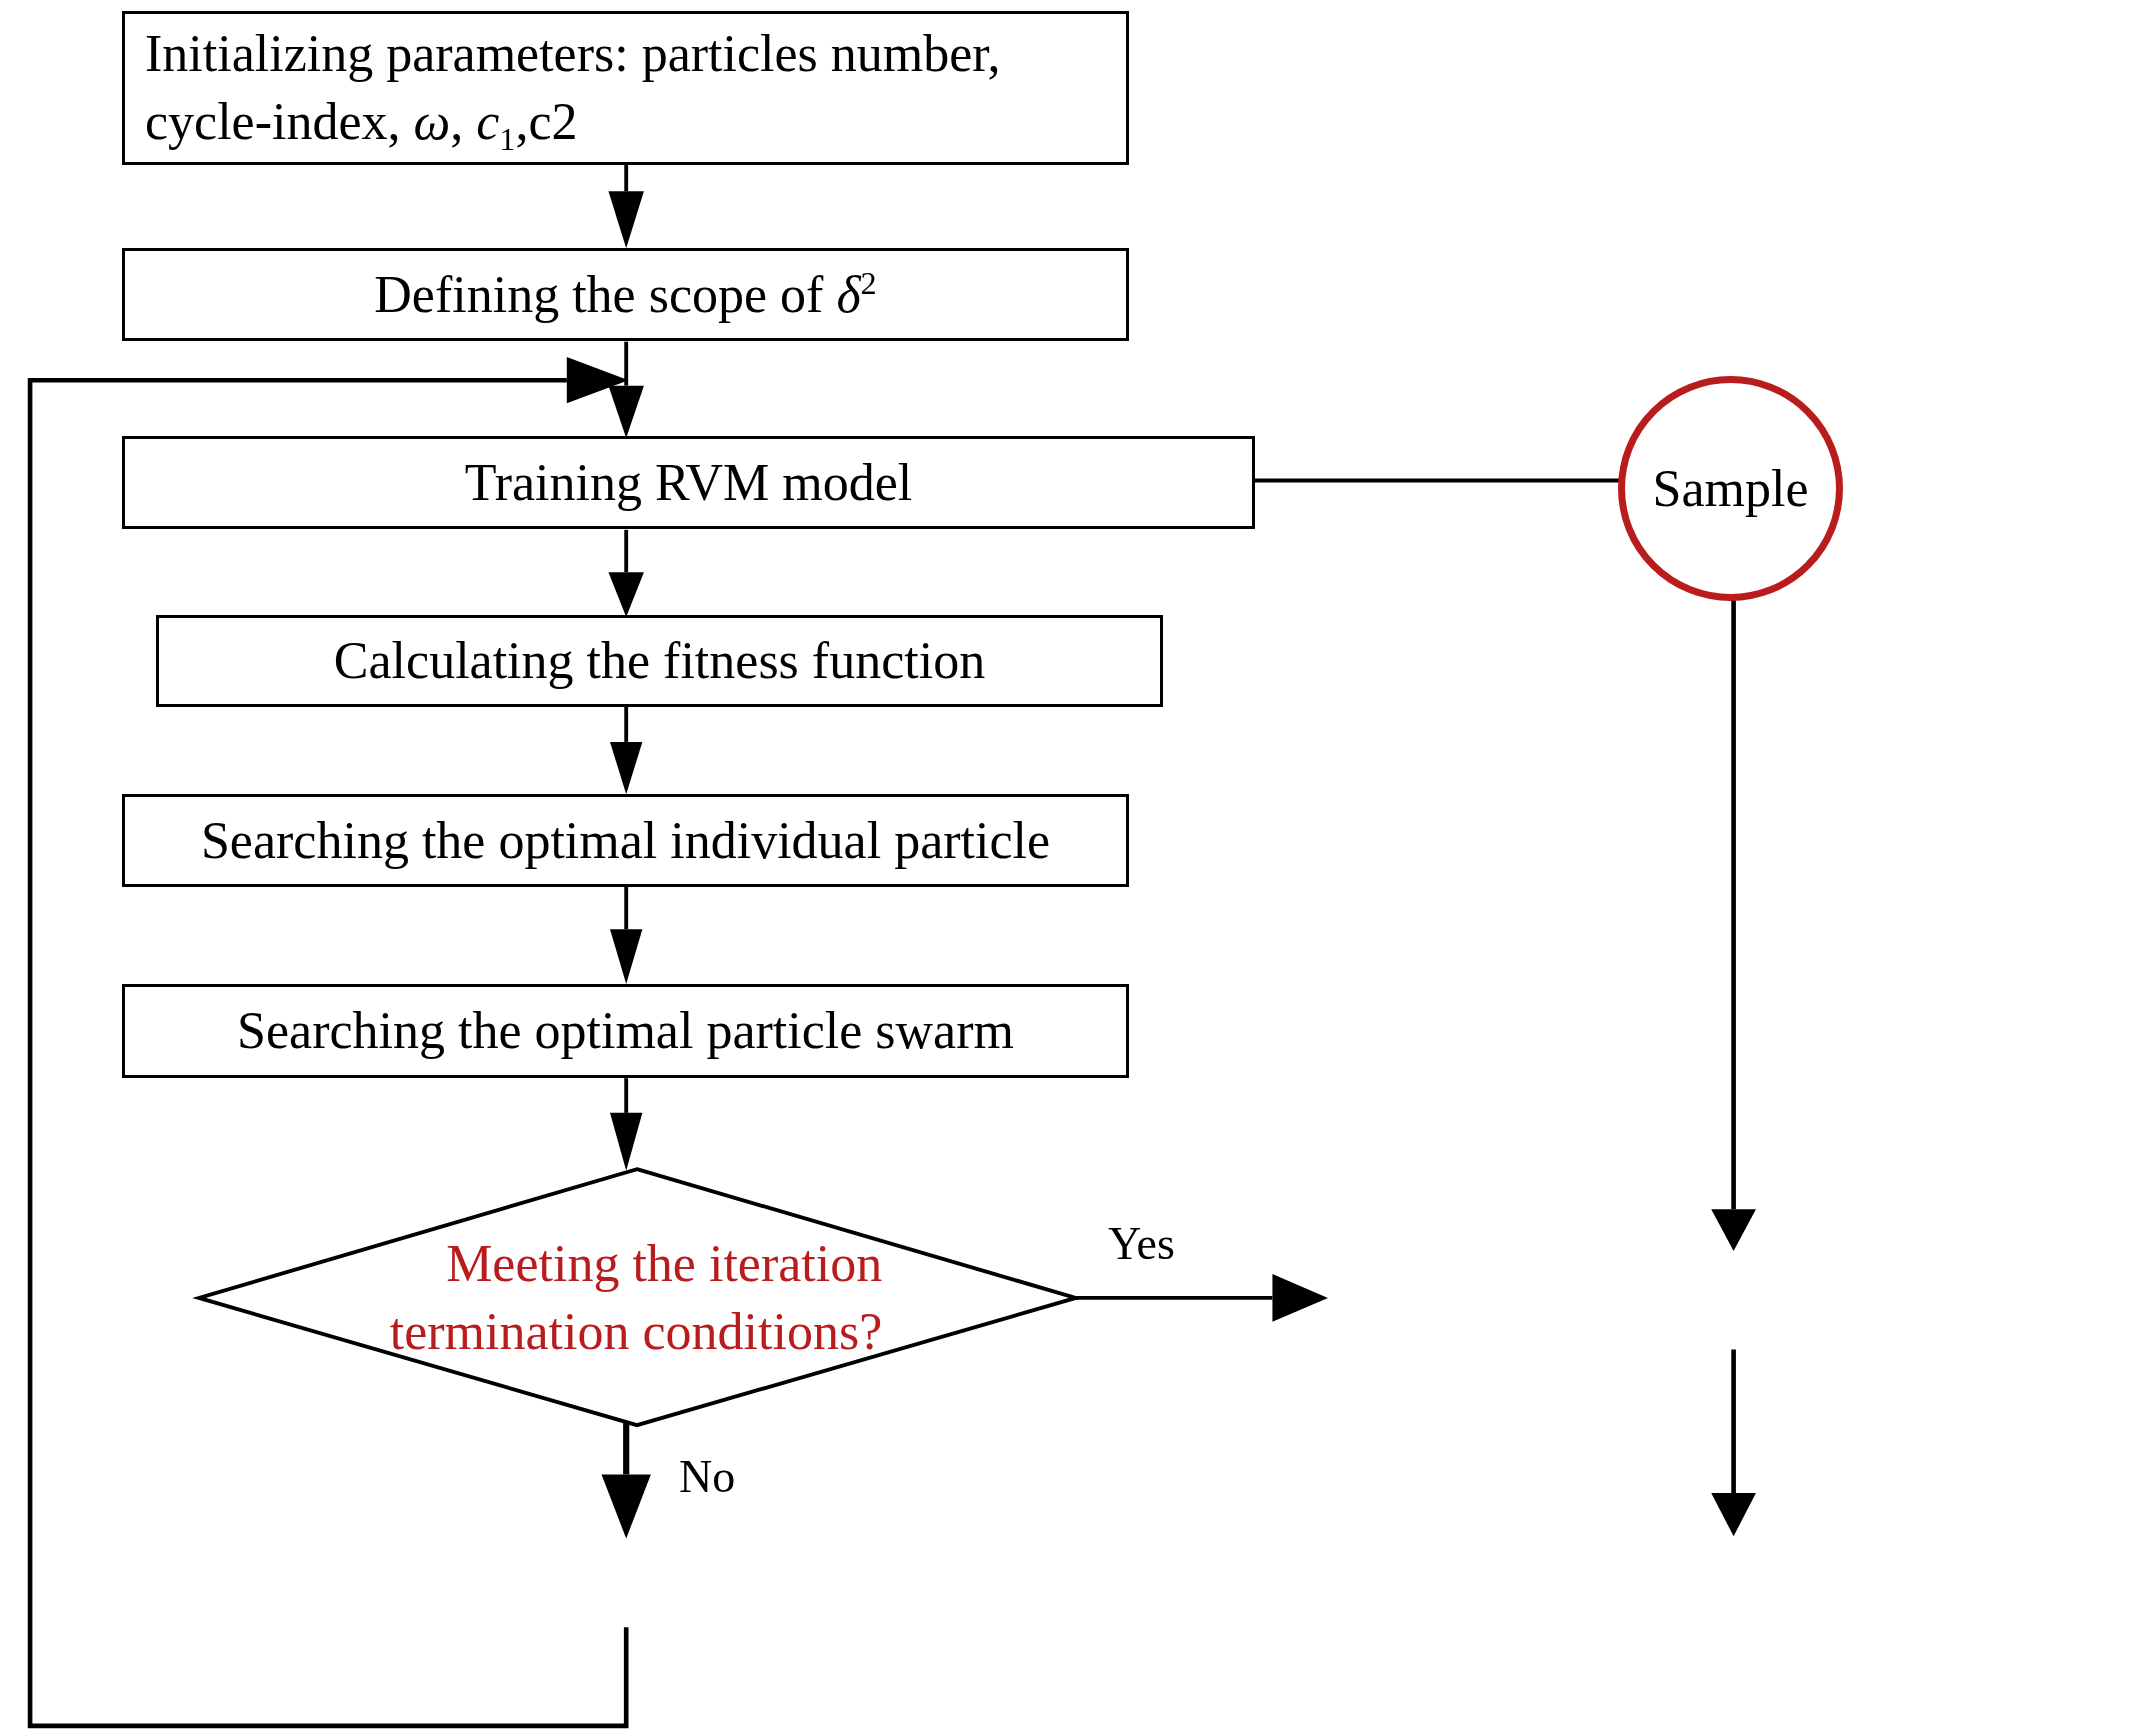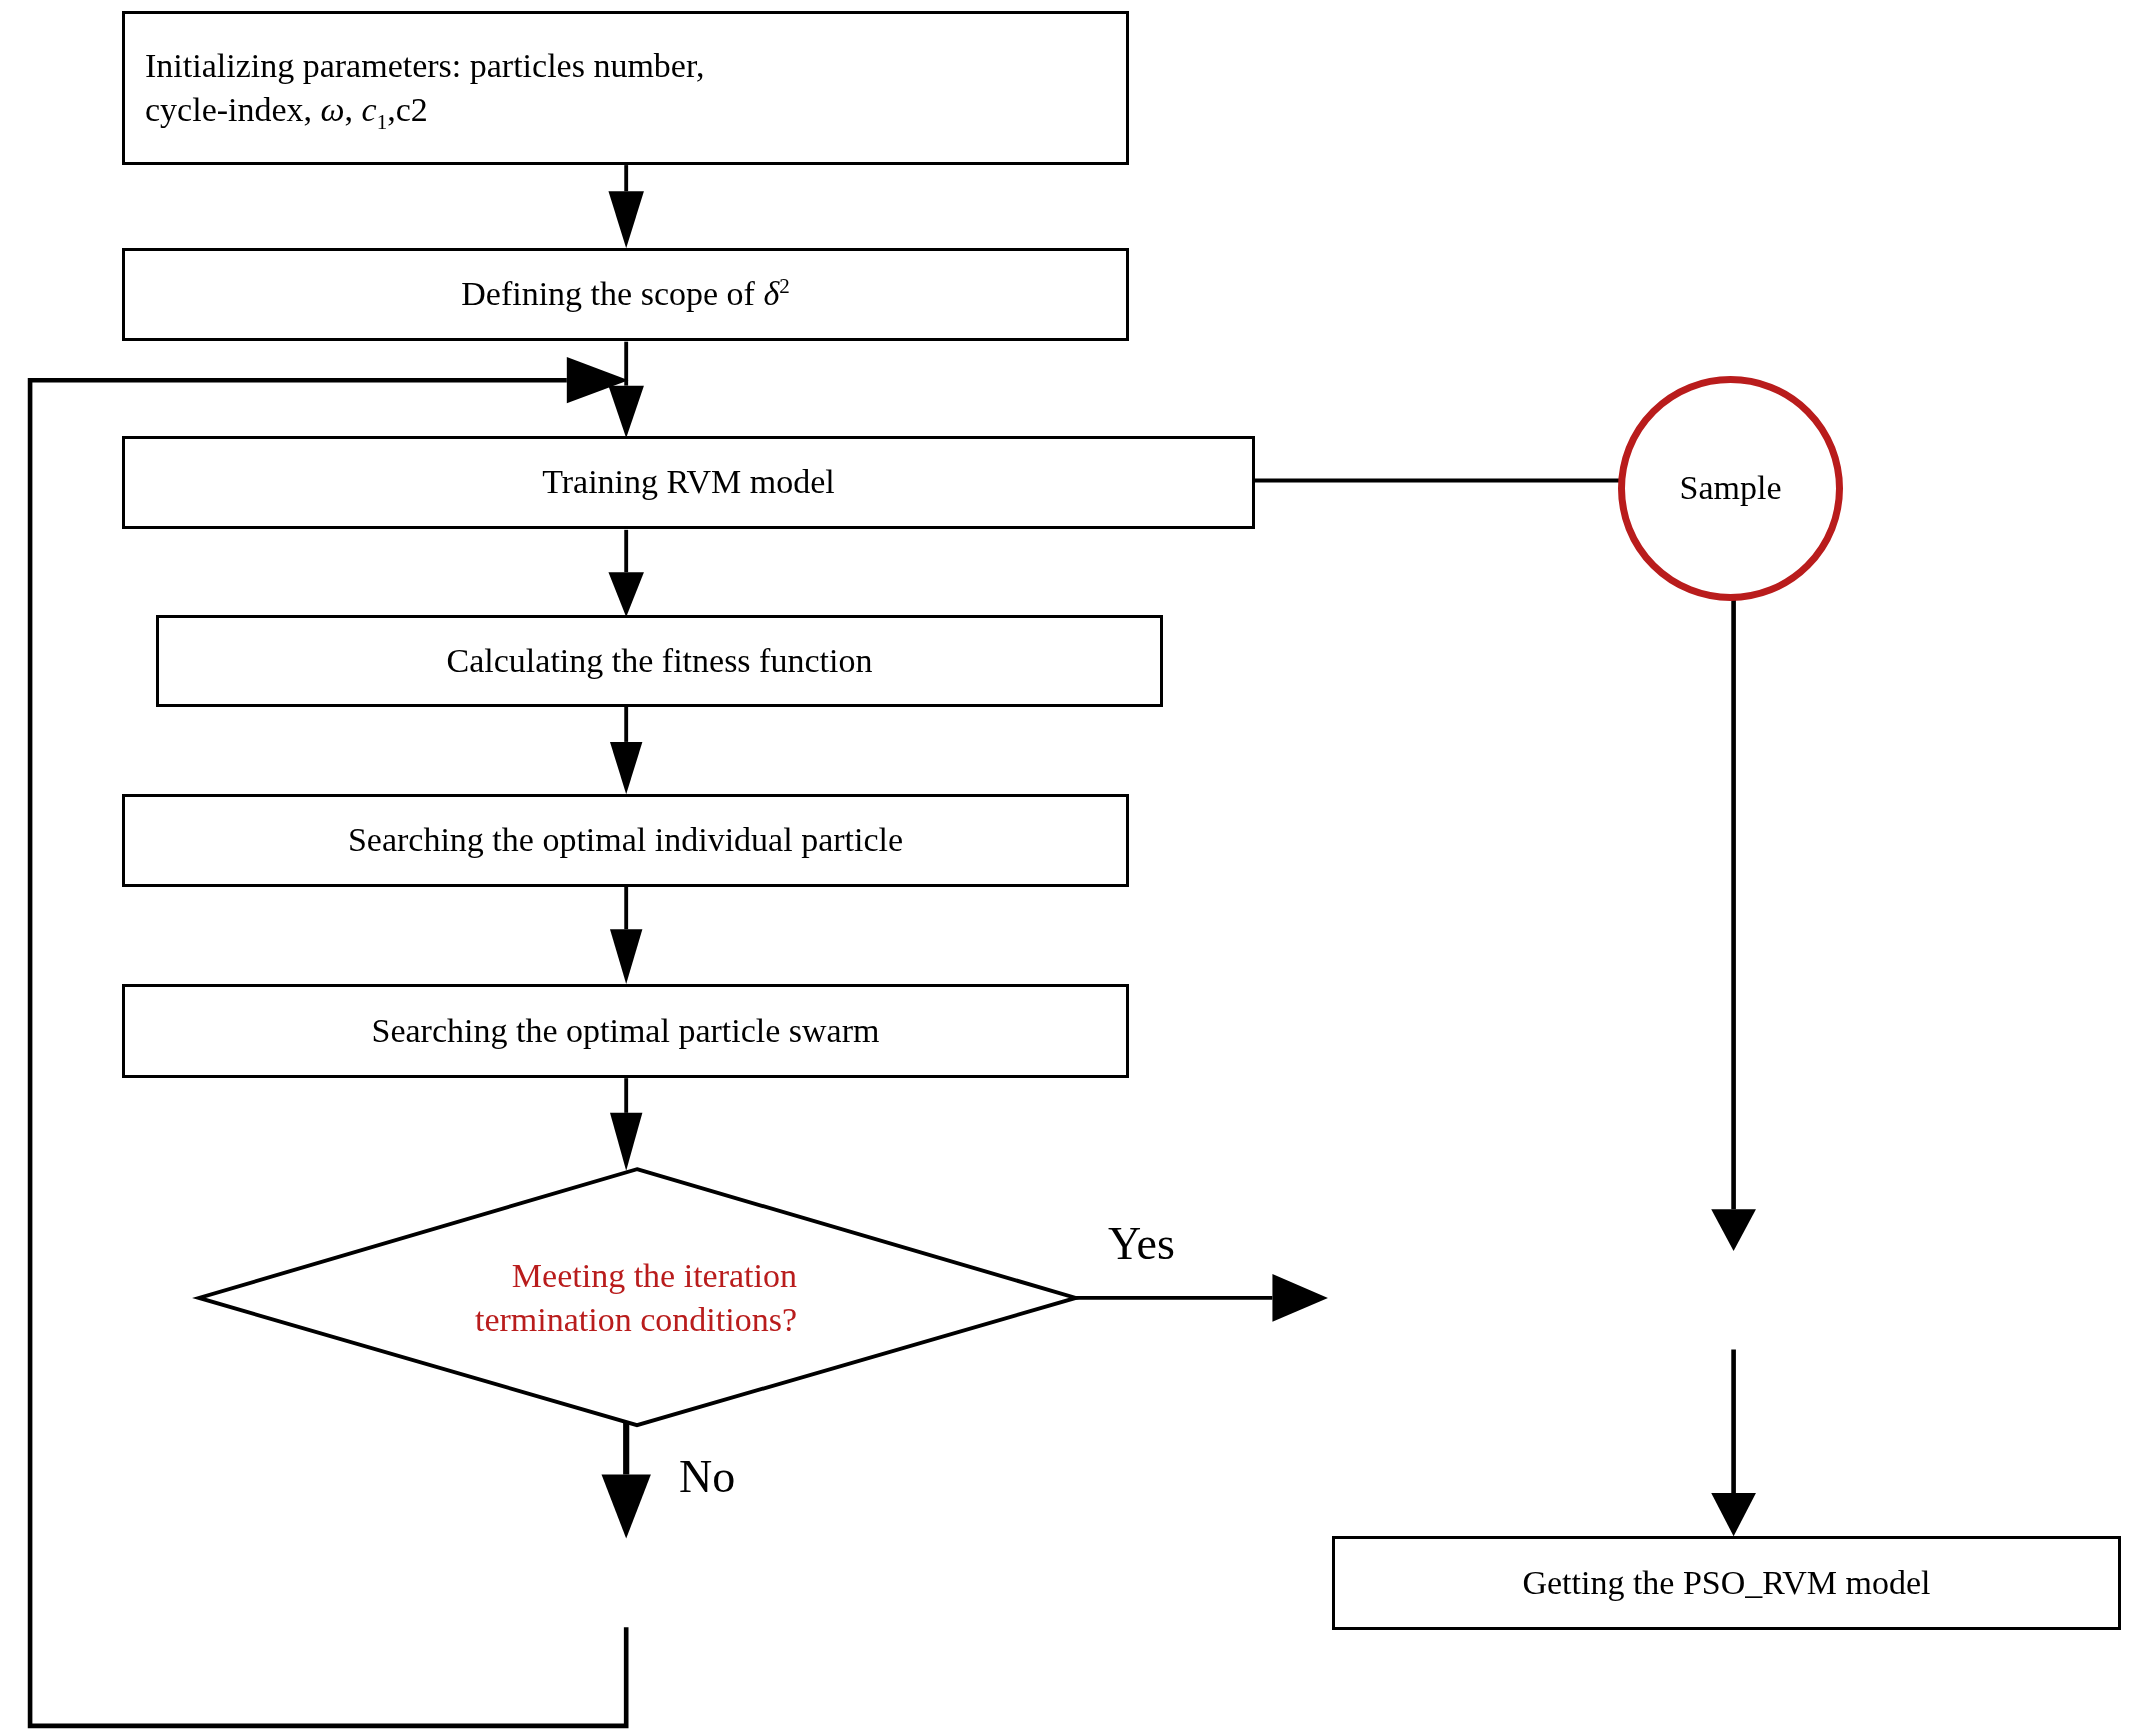--- a/index.html
+++ b/index.html
@@ -52,21 +52,21 @@
     text-align: right;
     color: #b91c1c;
     line-height: 1.22;
   }
   .edge-label {
     position: absolute;
     color: #000000;
     z-index: 6;
     white-space: nowrap;
   }
-  .t-62 { font-size: 34px; line-height: 1.30; }
+  .t-62 { font-size: 52px; line-height: 1.30; }
   .t-60 { font-size: 46px; }
   sup.sq {
     font-size: 0.62em;
     vertical-align: super;
     line-height: 0;
   }
   sub.one {
     font-size: 0.62em;
     vertical-align: sub;
     line-height: 0;
@@ -195,18 +195,15 @@
   <div class="edge-label t-60" style="left:1108px; top:1217px;">Yes</div>
 
   <div class="edge-label t-60" style="left:679px; top:1450px;">No</div>
 
 
   <div class="node circlenode t-62" style="left:1618px; top:376px; width:225px; height:225px;">
     <span>Sample</span>
   </div>
 
 
-  <div class="node proc t-62" style="left:1332px; top:1536px; width:789px; height:94px;">
-    <span>Getting the PSO_RVM model</span>
-  </div>
 
 </div>
 
 
 </body></html>

